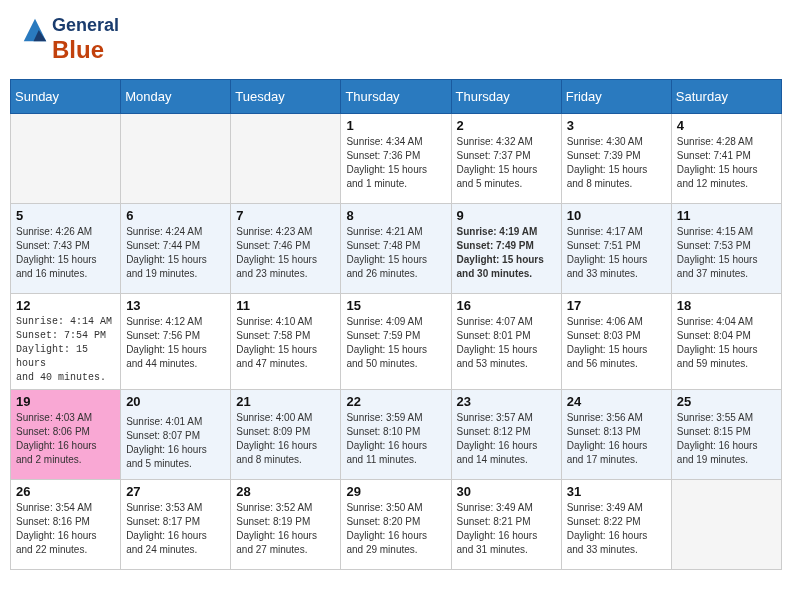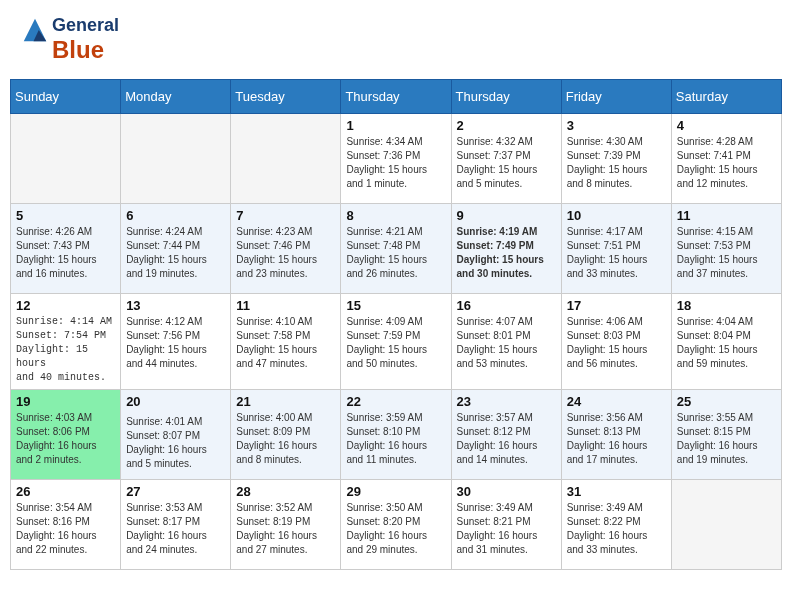--- a/index.html
+++ b/index.html
@@ -242,21 +242,21 @@
         </td>
         <td>
           <span class="day-num">18</span>
           <div class="day-info" style="white-space: pre-line;">Sunrise: 4:04 AM
 Sunset: 8:04 PM
 Daylight: 15 hours
 and 59 minutes.</div>
         </td>
       </tr>
       <tr>
-        <td style="background: #86efac;">
+        <td style="background: #f9a8d4;">
           <span class="day-num">19</span>
           <div class="day-info" style="white-space: pre-line;">Sunrise: 4:03 AM
 Sunset: 8:06 PM
 Daylight: 16 hours
 and 2 minutes.</div>
         </td>
         <td style="background: rgb(238, 244, 251);">
           <span class="day-num">20</span>
           <div class="day-info" style="white-space: pre-line; margin-top: 6px;">Sunrise: 4:01 AM
 Sunset: 8:07 PM

